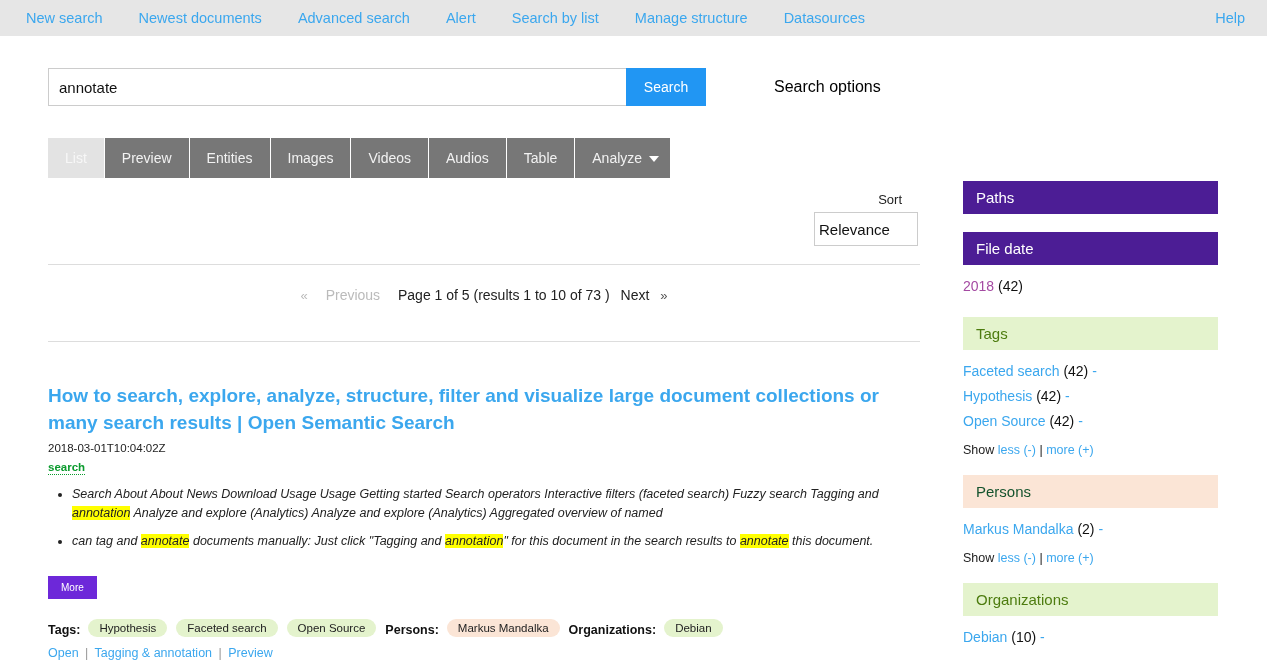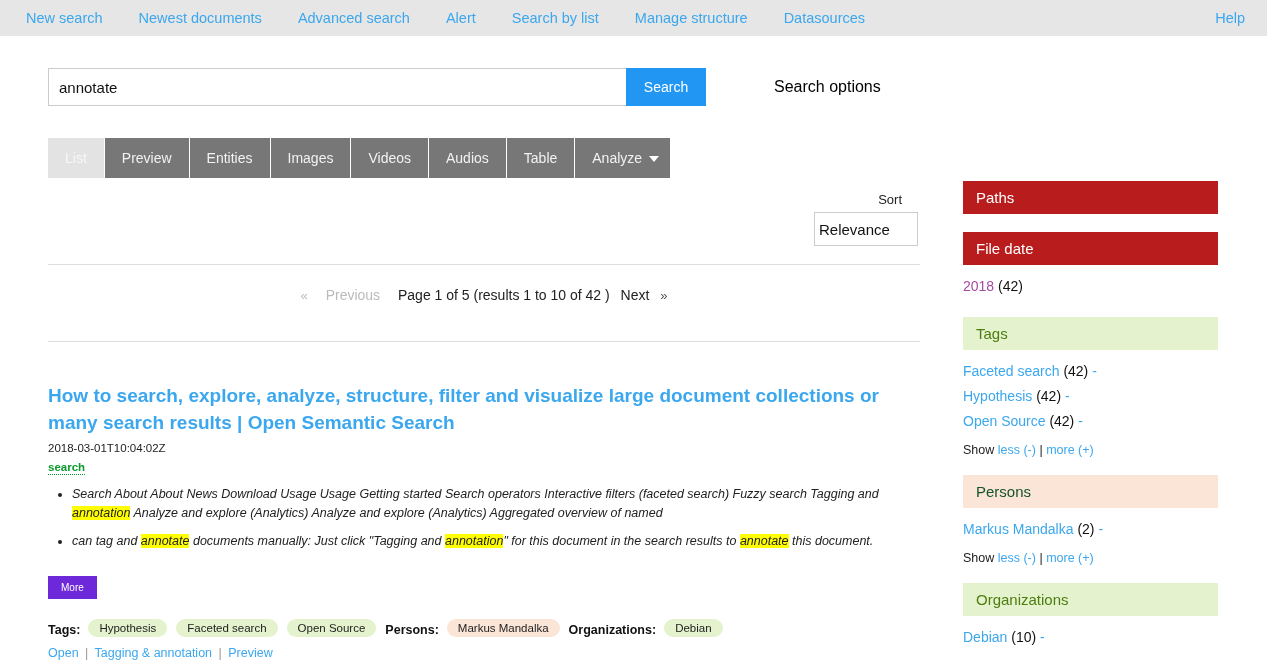--- a/index.html
+++ b/index.html
@@ -245,21 +245,21 @@
     top: 145px;
     width: 255px;
   }
   .facet { margin-bottom: 18px; }
   .facet-header {
     height: 33px;
     line-height: 33px;
     padding-left: 13px;
     font-size: 15px;
   }
-  .facet-header.purple { background: #b91c1c; color: #ffffff; }
+  .facet-header.purple { background: #4c1d95; color: #ffffff; }
   .facet-header.green  { background: #e4f3cd; color: #4d7c0f; }
   .facet-header.peach  { background: #fbe5d6; color: #14532d; }
   .facet-body { padding-top: 9px; }
   .facet-item {
     font-size: 14px;
     line-height: 25px;
     color: #222;
     white-space: nowrap;
   }
   .facet-item a { text-decoration: none; }
@@ -317,21 +317,21 @@
       <select class="sortselect">
         <option>Relevance</option>
       </select>
     </div>
 
     <hr class="rule">
 
     <div class="pagination">
       <span class="chev">«</span>
       <span class="disabled">Previous</span>
-      <span>Page 1 of 5 (results 1 to 10 of 42 )</span>
+      <span>Page 1 of 5 (results 1 to 10 of 73 )</span>
       <a href="#">Next</a>
       <span class="chev active">»</span>
     </div>
 
     <hr class="rule">
 
     <div class="result">
       <a href="#" class="result-title">How to search, explore, analyze, structure, filter and visualize large document collections or many search results | Open Semantic Search</a>
       <div class="result-date">2018-03-01T10:04:02Z</div>
       <div><span class="result-kind">search</span></div>

